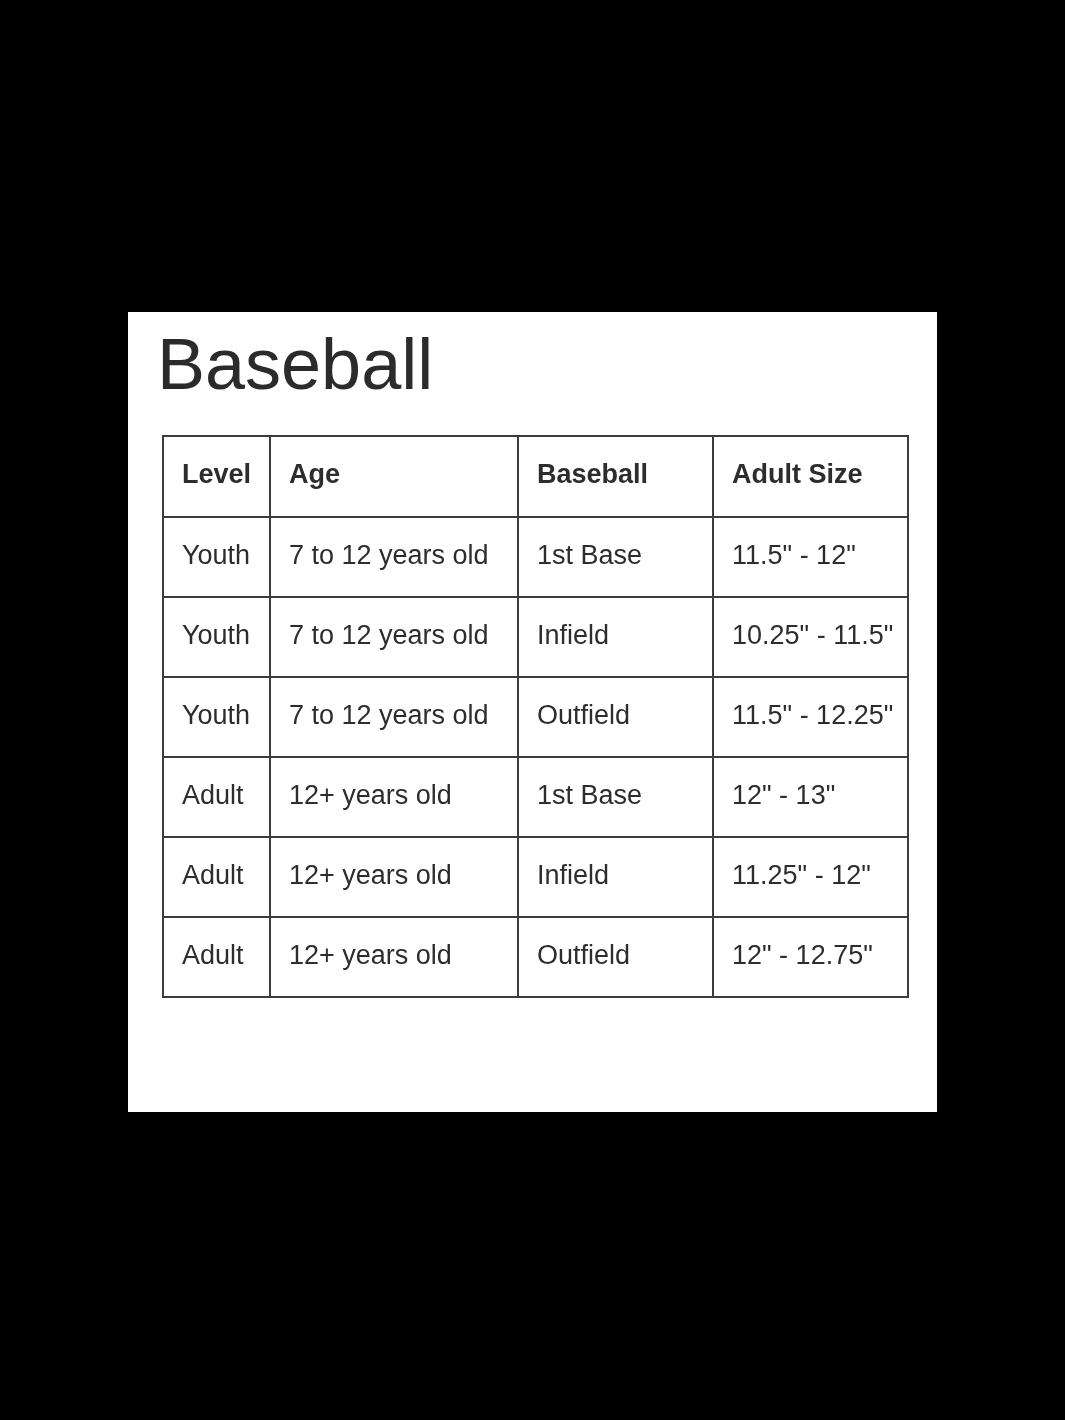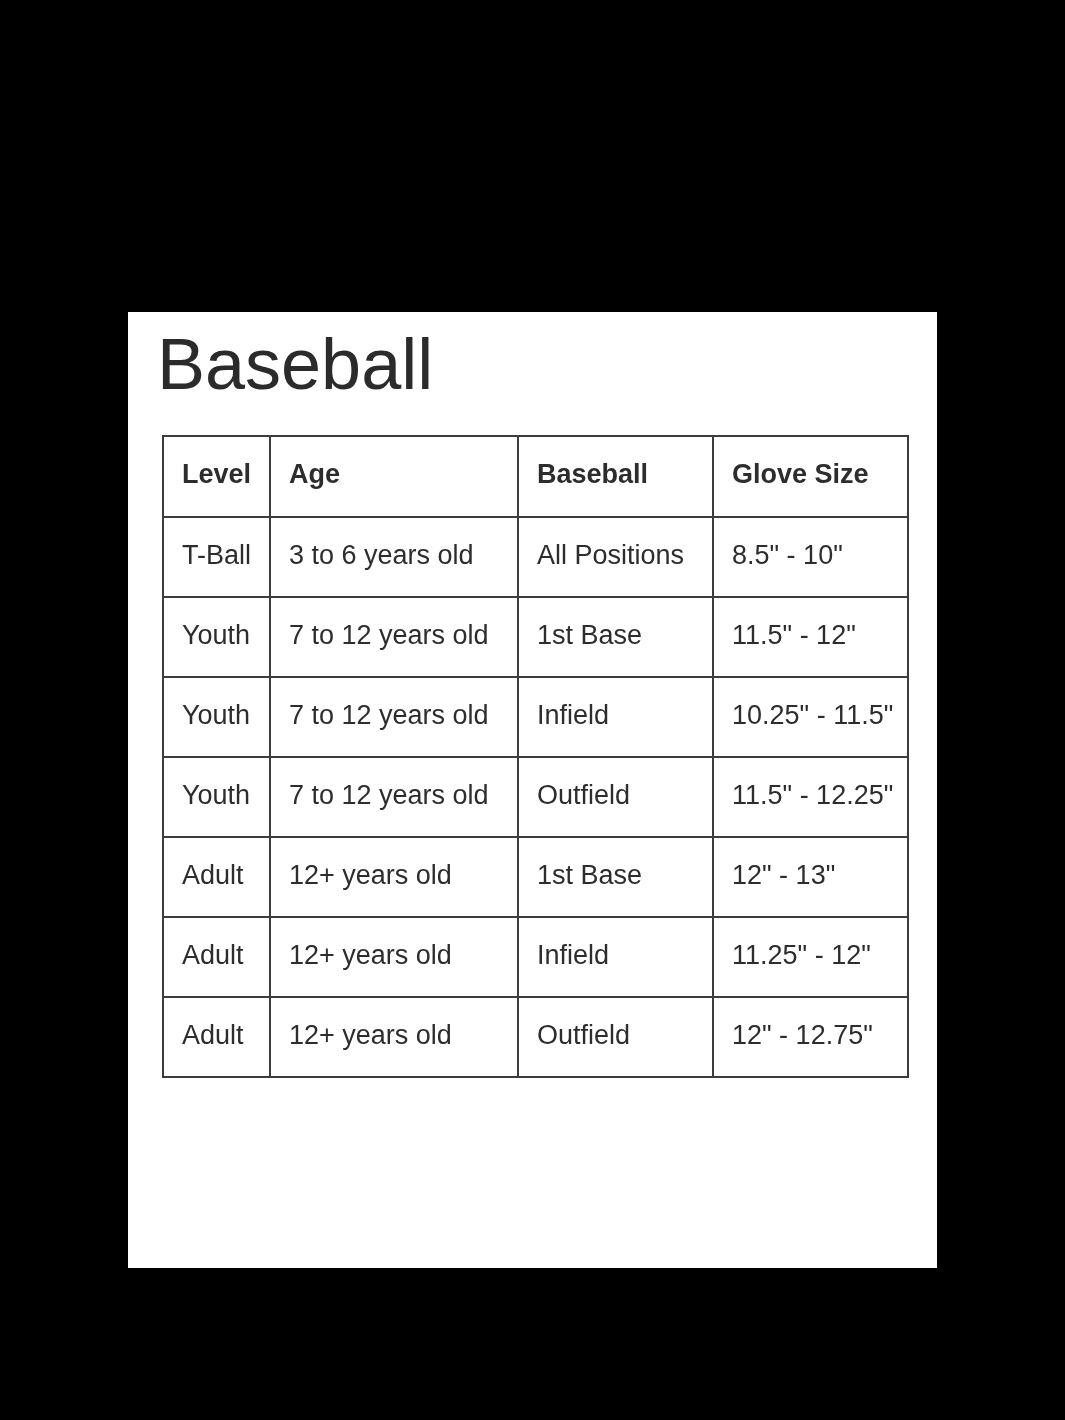--- a/index.html
+++ b/index.html
@@ -5,21 +5,21 @@
   * { margin: 0; padding: 0; box-sizing: border-box; }
   html, body {
     width: 1065px; height: 1420px;
     background: #000000;
     overflow: hidden;
     font-family: "Liberation Sans", sans-serif;
   }
   .panel {
     position: absolute;
     left: 128px; top: 312px;
-    width: 809px; height: 956px;
+    width: 809px; height: 800px;
     background: #ffffff;
   }
   .title {
     position: absolute;
     left: 29px; top: 16px;
     font-size: 72px;
     font-weight: 400;
     line-height: 1.0;
     color: #2b2b2b;
     letter-spacing: 0px;
@@ -62,30 +62,24 @@
       <col class="c-level">
         <col class="c-age">
         <col class="c-position">
         <col class="c-glove">
     </colgroup>
     <thead>
         <tr>
           <th>Level</th>
           <th>Age</th>
           <th>Baseball</th>
-          <th>Glove Size</th>
+          <th>Adult Size</th>
         </tr>
       </thead>
     <tbody>
-        <tr>
-          <td>T-Ball</td>
-          <td>3 to 6 years old</td>
-          <td>All Positions</td>
-          <td>8.5" - 10"</td>
-        </tr>
         <tr>
           <td>Youth</td>
           <td>7 to 12 years old</td>
           <td>1st Base</td>
           <td>11.5" - 12"</td>
         </tr>
         <tr>
           <td>Youth</td>
           <td>7 to 12 years old</td>
           <td>Infield</td>

